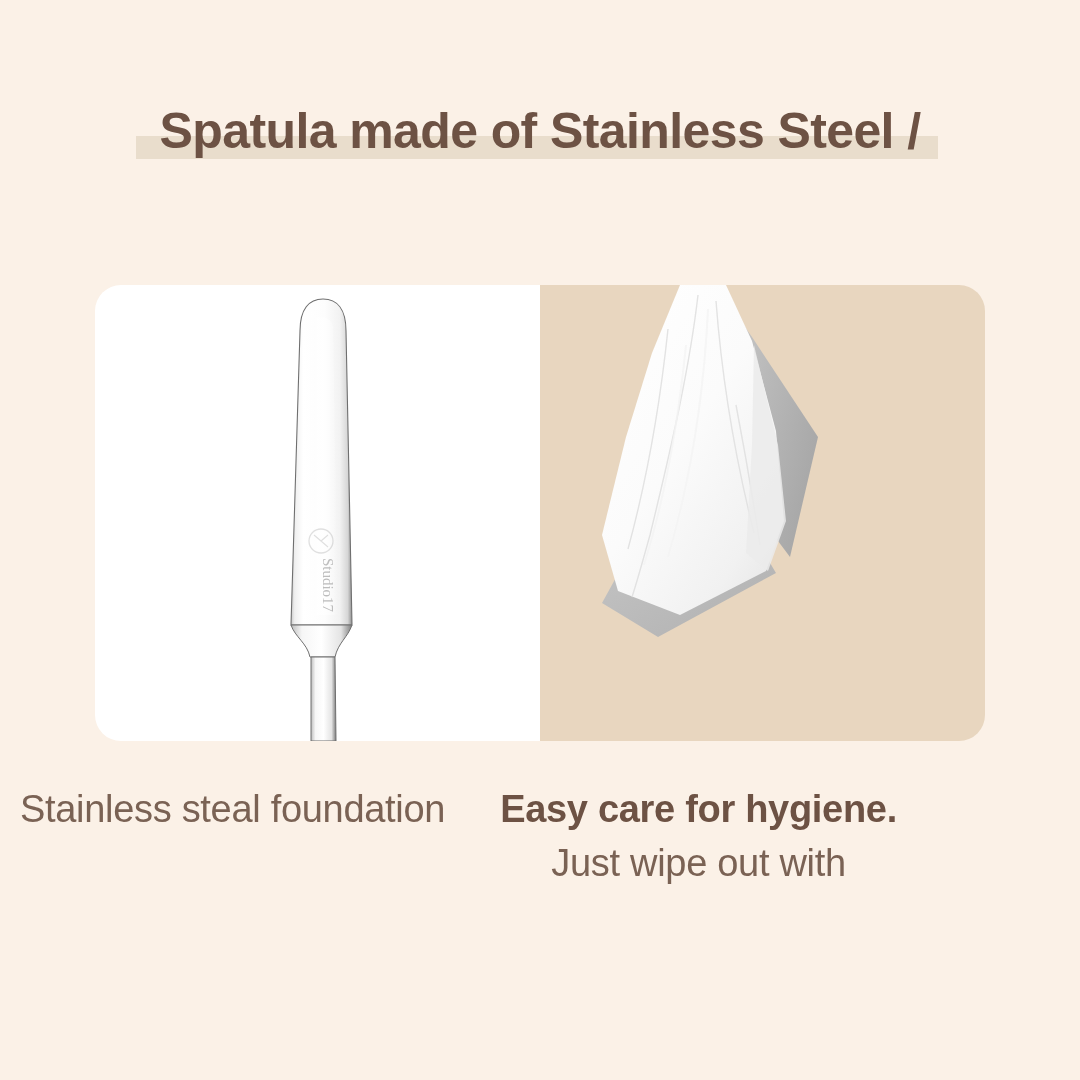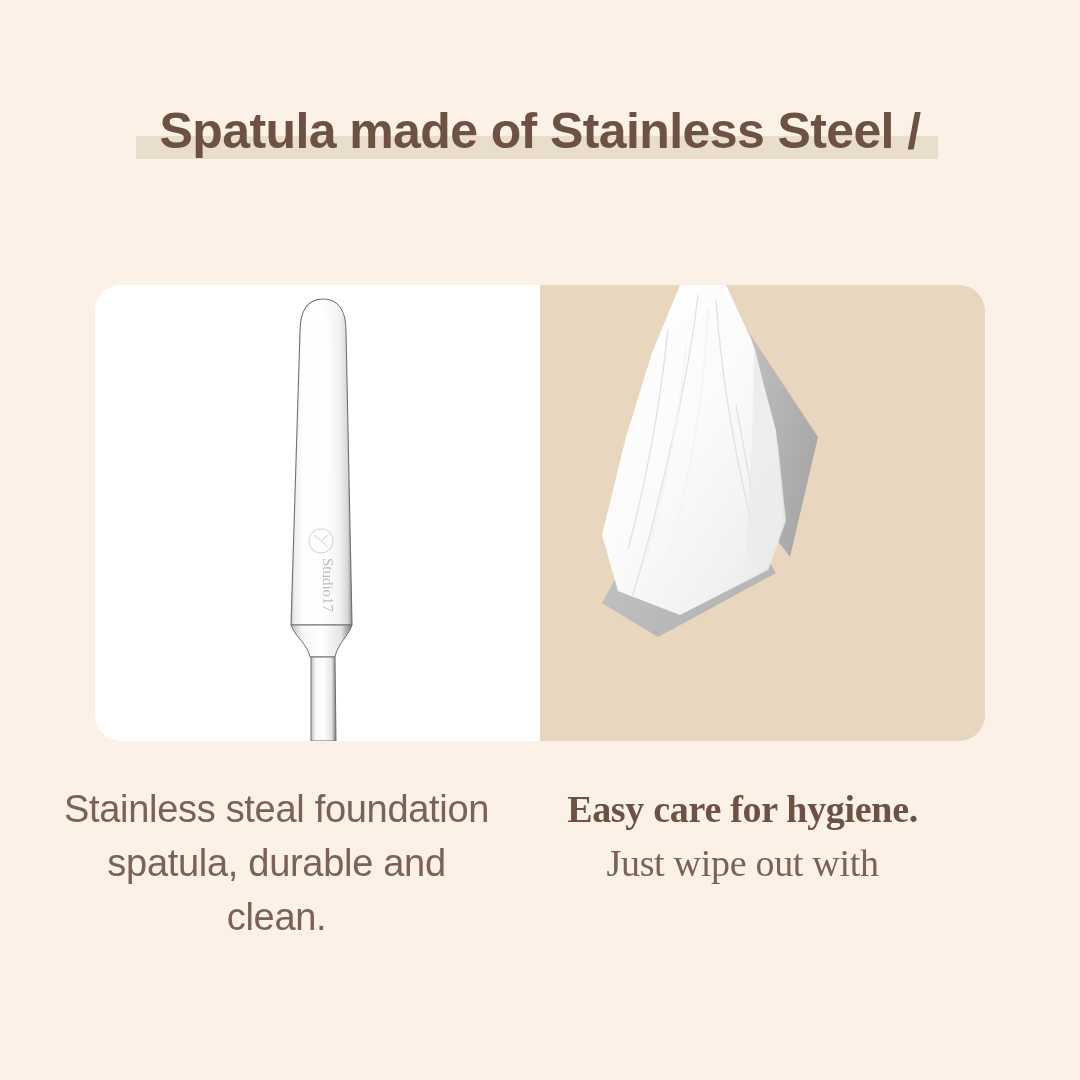--- a/index.html
+++ b/index.html
@@ -80,32 +80,31 @@
     left:0; top:0;
     width:445px; height:456px;
   }
 
   
   .captions {
     position:absolute;
     left:0; top:782px;
     width:932px;
     display:flex;
-    margin-left:44px;
   }
   .caption-col {
     width:540px;
     text-align:center;
     color:#7a6254;
     font-size:38px;
     line-height:54px;
     letter-spacing:-0.3px;
   }
   .caption-col.left  { padding:0 18px; }
-  .caption-col.right { padding:0 24px;font-family:Liberation Serif, serif; }
+  .caption-col.right { padding:0 24px; }
   .caption-strong {
     display:block;
     font-weight:700;
     color:#6d5244;
   }
   .caption-line { display:block; }
 </style>
 </head>
 <body>
 
@@ -229,21 +228,20 @@
 
         <path d="M 214,60 L 238,160 L 246,236 L 228,286 L 206,268 L 212,160 Z" fill="#ebebeb" opacity="0.85"></path>
       </svg>
     </div>
   </div>
 
   <div class="captions">
 
     <div class="caption-col left">
       <span class="caption-line">Stainless steal foundation</span>
-      <span class="caption-line">spatula, durable and clean.</span>
     </div>
 
     <div class="caption-col right">
       <span class="caption-strong">Easy care for hygiene.</span>
       <span class="caption-line">Just wipe out with</span>
     </div>
   </div>
 
 </div>
 

